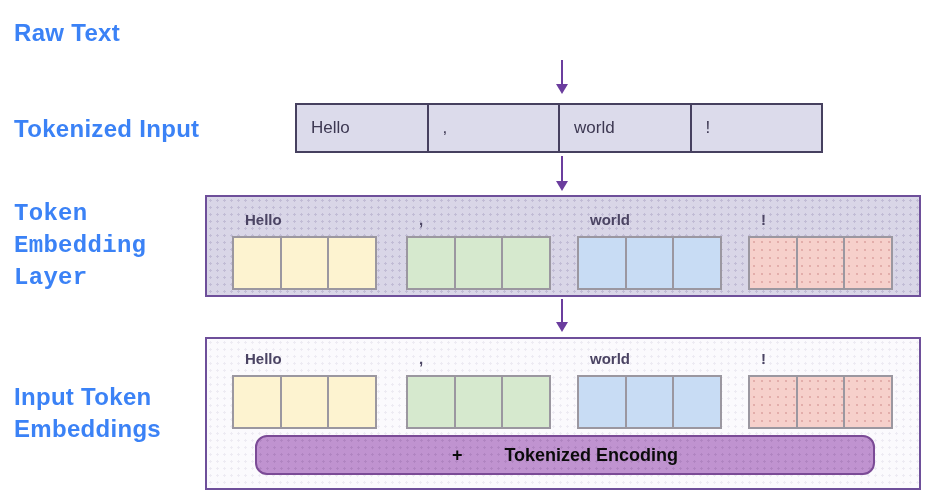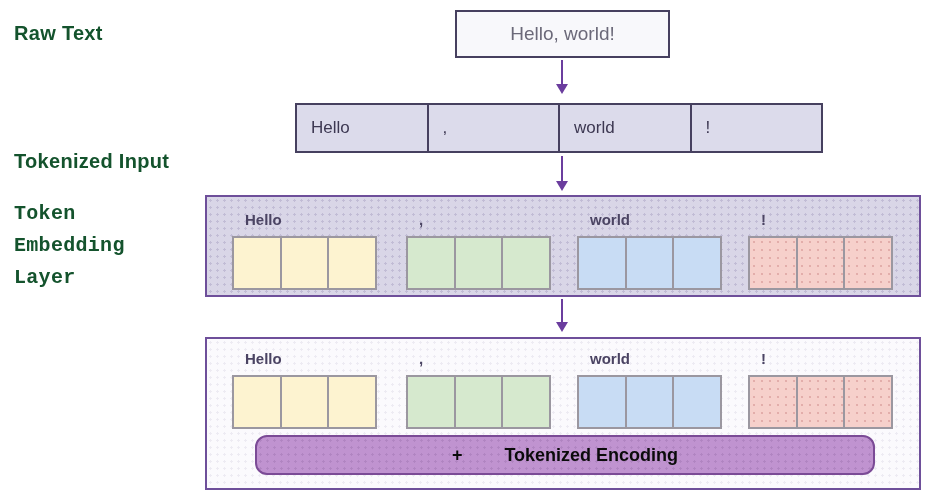--- a/index.html
+++ b/index.html
@@ -2,25 +2,25 @@
 <html><head>
 <meta charset="utf-8">
 <style>
   html,body { margin:0; padding:0; background:#ffffff; }
   .canvas {
     position:relative; width:934px; height:502px; background:#ffffff;
     font-family:"Liberation Sans", sans-serif; overflow:hidden;
   }
   
   .side-label {
-    position:absolute; font-size:20px; font-weight:bold; color:#14532d;
+    position:absolute; font-size:24px; font-weight:bold; color:#3b82f6;
     line-height:32px; letter-spacing:0.3px;
   }
   #lbl-raw   { left:14px; top:17px;  width:220px; }
-  #lbl-tok   { left:14px; top:113px; width:280px;margin-top:32px; }
+  #lbl-tok   { left:14px; top:113px; width:280px; }
   #lbl-embed { left:14px; top:198px; width:150px;font-family:Liberation Mono, monospace; }
   #lbl-input { left:14px; top:381px; width:190px; }
 
   
   .raw-box {
     position:absolute; left:455px; top:10px; width:211px; height:44px;
     background:#f8f8fb; border:2px solid #46405f;
     display:flex; align-items:center; justify-content:center;
     font-size:19px; color:#6b6979;
   }
@@ -89,24 +89,22 @@
   .pos-bar .plus { margin-right:42px; }
 </style>
 </head>
 <body>
 
 <div class="canvas">
 
   <div class="side-label" id="lbl-raw">Raw Text</div>
   <div class="side-label" id="lbl-tok">Tokenized Input</div>
   <div class="side-label" id="lbl-embed">Token Embedding Layer</div>
+  <div class="side-label" id="lbl-input">Input Token Embeddings</div>
 
-  <div class="raw-box">
-    <span>Hello, world!</span>
-  </div>
 
   <div class="arrow" id="arrow1"></div>
 
   <div class="token-row">
     <div class="token-cell">Hello</div>
     <div class="token-cell">,</div>
     <div class="token-cell">world</div>
     <div class="token-cell">!</div>
   </div>
 

